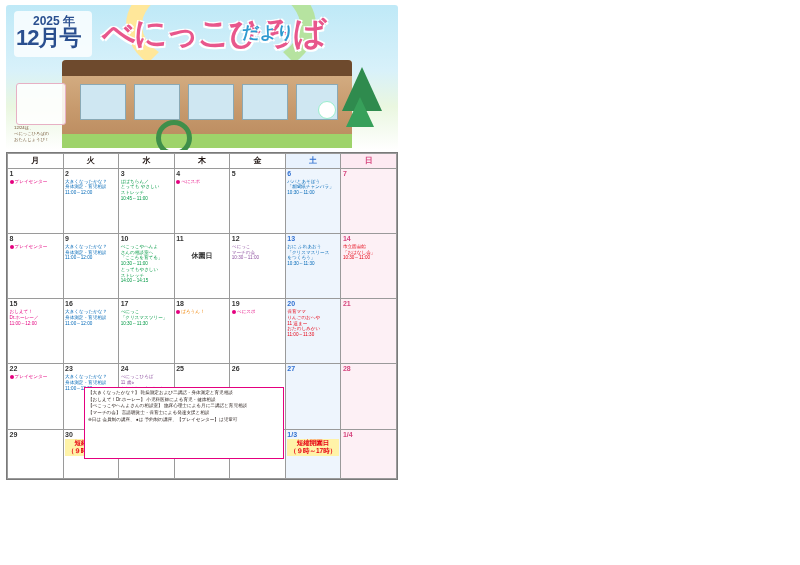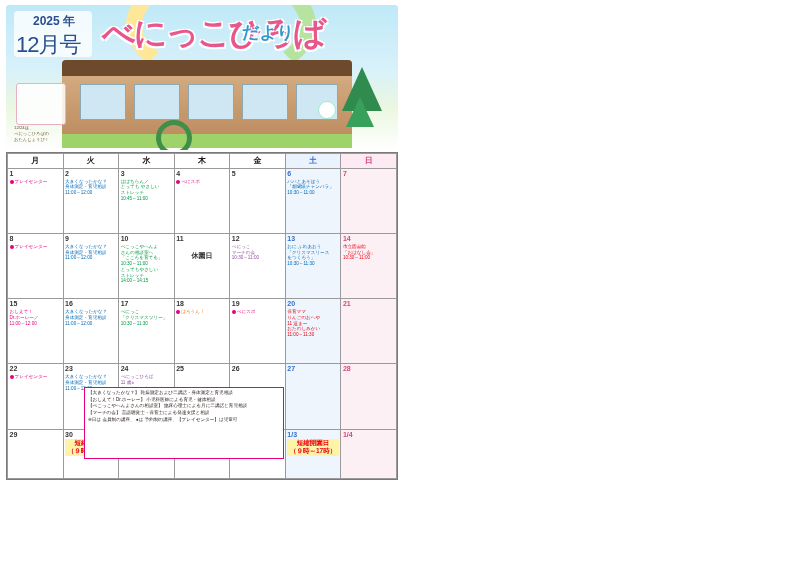--- a/index.html
+++ b/index.html
@@ -17,21 +17,21 @@
   .banner{position:absolute;left:6px;top:5px;width:392px;height:145px;
      background:linear-gradient(#bfe9f7 0%,#d8f1fa 45%,#eaf7e0 70%,#ffffff 100%);
      border-radius:3px;overflow:hidden;}
   .rainbow{position:absolute;left:120px;top:-40px;width:190px;height:120px;border-radius:50%;
      background:conic-gradient(from 0deg,transparent 0deg);}
   .rainbow:before{content:"";position:absolute;inset:0;border-radius:50%;
      border:16px solid transparent;
      border-top-color:#ff9aa2;border-left-color:#ffe79a;border-right-color:#b6e3a0;}
   .yearbox{position:absolute;left:8px;top:6px;width:78px;height:46px;background:#ffffffcc;border-radius:4px;}
   .year{position:absolute;left:27px;top:8px;font-size:12px;font-weight:bold;color:#2a4f8f;}
-  .month{position:absolute;left:10px;top:25px;font-size:22px;font-weight:normal;color:#2a4f8f;letter-spacing:-1px;}
+  .month{position:absolute;left:10px;top:18px;font-size:22px;font-weight:bold;color:#2a4f8f;letter-spacing:-1px;}
   .title-main{position:absolute;left:96px;top:6px;font-size:33px;font-weight:bold;
      color:#e8578c;letter-spacing:-2px;text-shadow:1.5px 1.5px 0 #fff,-1.5px 1.5px 0 #fff,1.5px -1.5px 0 #fff,-1.5px -1.5px 0 #fff;}
   .title-sub{position:absolute;left:236px;top:16px;font-size:17px;font-weight:bold;color:#2e9ad0;
      text-shadow:1.5px 1.5px 0 #fff,-1.5px 1.5px 0 #fff,1.5px -1.5px 0 #fff,-1.5px -1.5px 0 #fff;}
   .building{position:absolute;left:56px;top:55px;width:290px;height:88px;
      background:linear-gradient(#d8b48a 0%,#c79a6d 55%,#b8885c 100%);border-radius:4px 4px 0 0;}
   .bldg-roof{position:absolute;left:0;top:0;width:100%;height:16px;background:#6e4a2d;border-radius:4px 4px 0 0;}
   .bldg-win{position:absolute;top:24px;height:34px;background:#cfe7f2;border:1px solid #8aa9b5;}
   .grass{position:absolute;left:0;bottom:0;width:100%;height:14px;background:#9ed36a;}
   .cake{position:absolute;left:10px;top:78px;width:48px;height:40px;background:#ffffffd9;border:1px solid #e7b0c4;border-radius:3px;}

